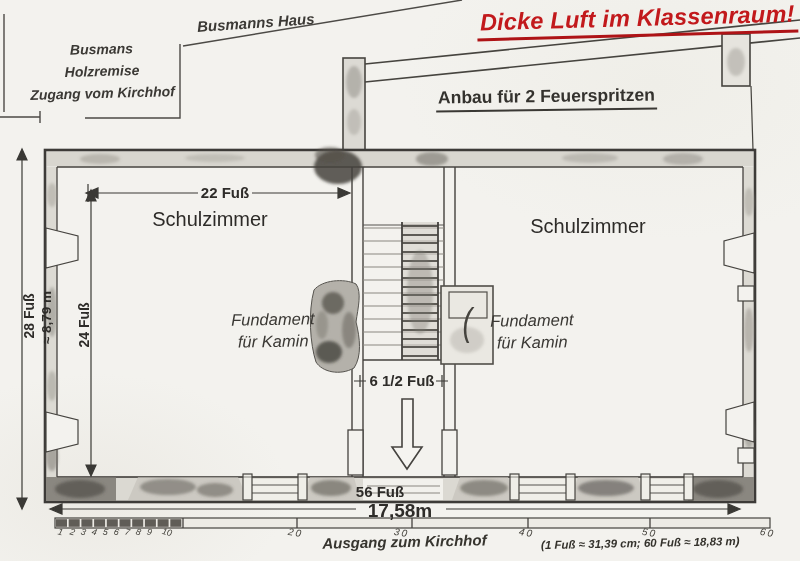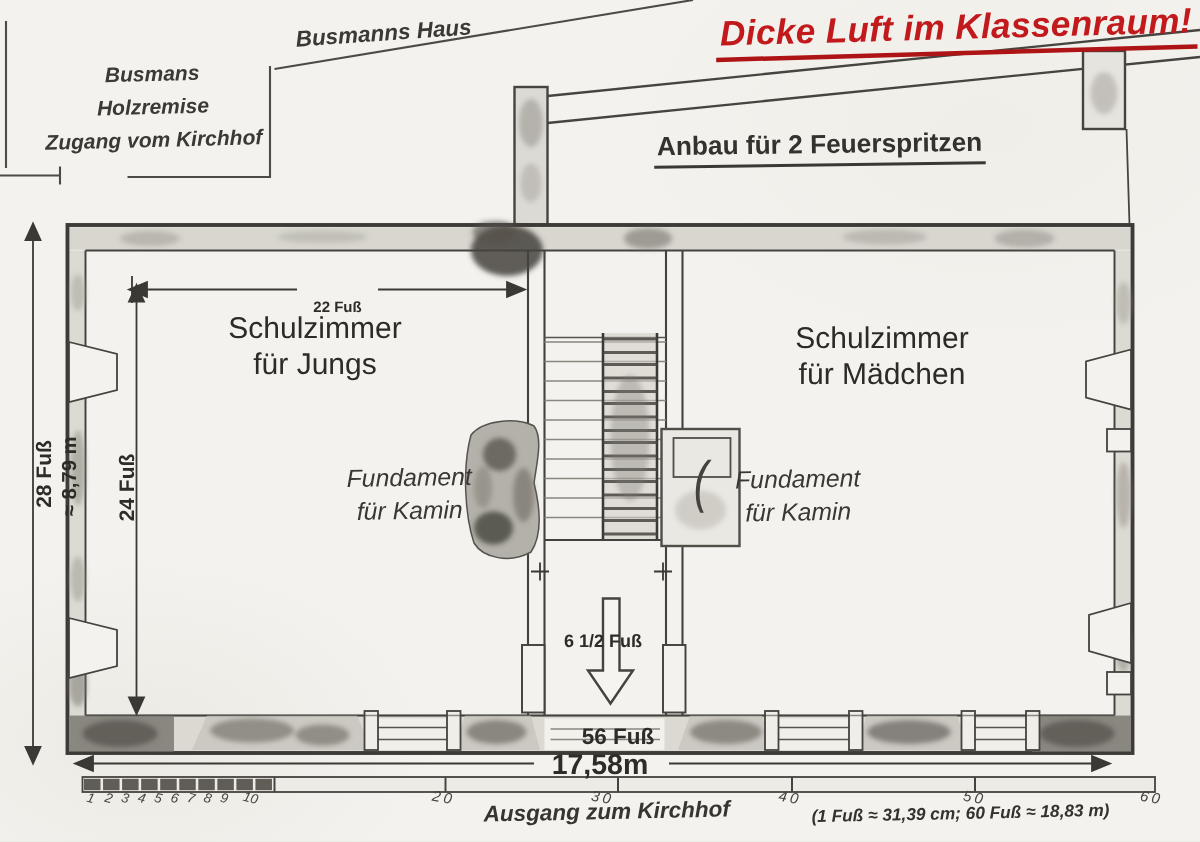--- a/index.html
+++ b/index.html
@@ -204,50 +204,48 @@
   </div>
 
   <div class="lbl haus">Busmanns Haus</div>
 
   <div class="lbl title">Dicke Luft im Klassenraum!</div>
 
   <div class="lbl anbau">Anbau für 2 Feuerspritzen</div>
 
   <div class="room" style="left:125px;top:207px;width:170px;">
     <div>Schulzimmer</div>
-    <div>für Jungs</div>
   </div>
 
   <div class="room" style="left:503px;top:214px;width:170px;">
     <div>Schulzimmer</div>
-    <div>für Mädchen</div>
   </div>
 
 
   <div class="fund" style="left:213px;top:308px;width:120px;">
     <div>Fundament</div>
     <div>für Kamin</div>
   </div>
 
   <div class="lbl paren">(</div>
 
   <div class="fund" style="left:472px;top:309px;width:120px;">
     <div>Fundament</div>
     <div>für Kamin</div>
   </div>
 
-  <div class="dim" style="left:198px;top:200px;width:54px;font-size:10px;">22 Fuß</div>
+  <div class="dim" style="left:198px;top:184px;width:54px;font-size:15px;">22 Fuß</div>
 
   <div class="vdim" style="left:-21px;top:308px;font-size:14px;">28 Fuß</div>
   <div class="vdim" style="left:-4px;top:310px;font-size:13.5px;">≈ 8,79 m</div>
   <div class="vdim" style="left:34px;top:317px;font-size:14px;">24 Fuß</div>
 
-  <div class="dim" style="left:366px;top:372px;width:72px;font-size:12px;margin-top:48px;">6 1/2 Fuß</div>
-
-  <div class="dim" style="left:380px;top:483px;width:64px;font-size:15px;">56 Fuß</div>
+  <div class="dim" style="left:366px;top:372px;width:72px;font-size:15px;">6 1/2 Fuß</div>
+
+  <div class="dim" style="left:348px;top:483px;width:64px;font-size:15px;">56 Fuß</div>
   <div class="dim" style="left:366px;top:500px;width:68px;font-size:19px;">17,58m</div>
 
   <div class="lbl b i" style="left:322px;top:533px;width:165px;font-size:15px;color:#37352f;text-align:center;transform:rotate(-1.2deg);">Ausgang zum Kirchhof</div>
 
   <div class="lbl b i" style="left:541px;top:537px;font-size:11.5px;color:#34322c;transform:rotate(-1.2deg);">(1 Fuß ≈ 31,39 cm; 60 Fuß ≈ 18,83 m)</div>
 
   <span class="sn" style="left:58px">1</span>
   <span class="sn" style="left:70px">2</span>
   <span class="sn" style="left:81px">3</span>
   <span class="sn" style="left:92px">4</span>

